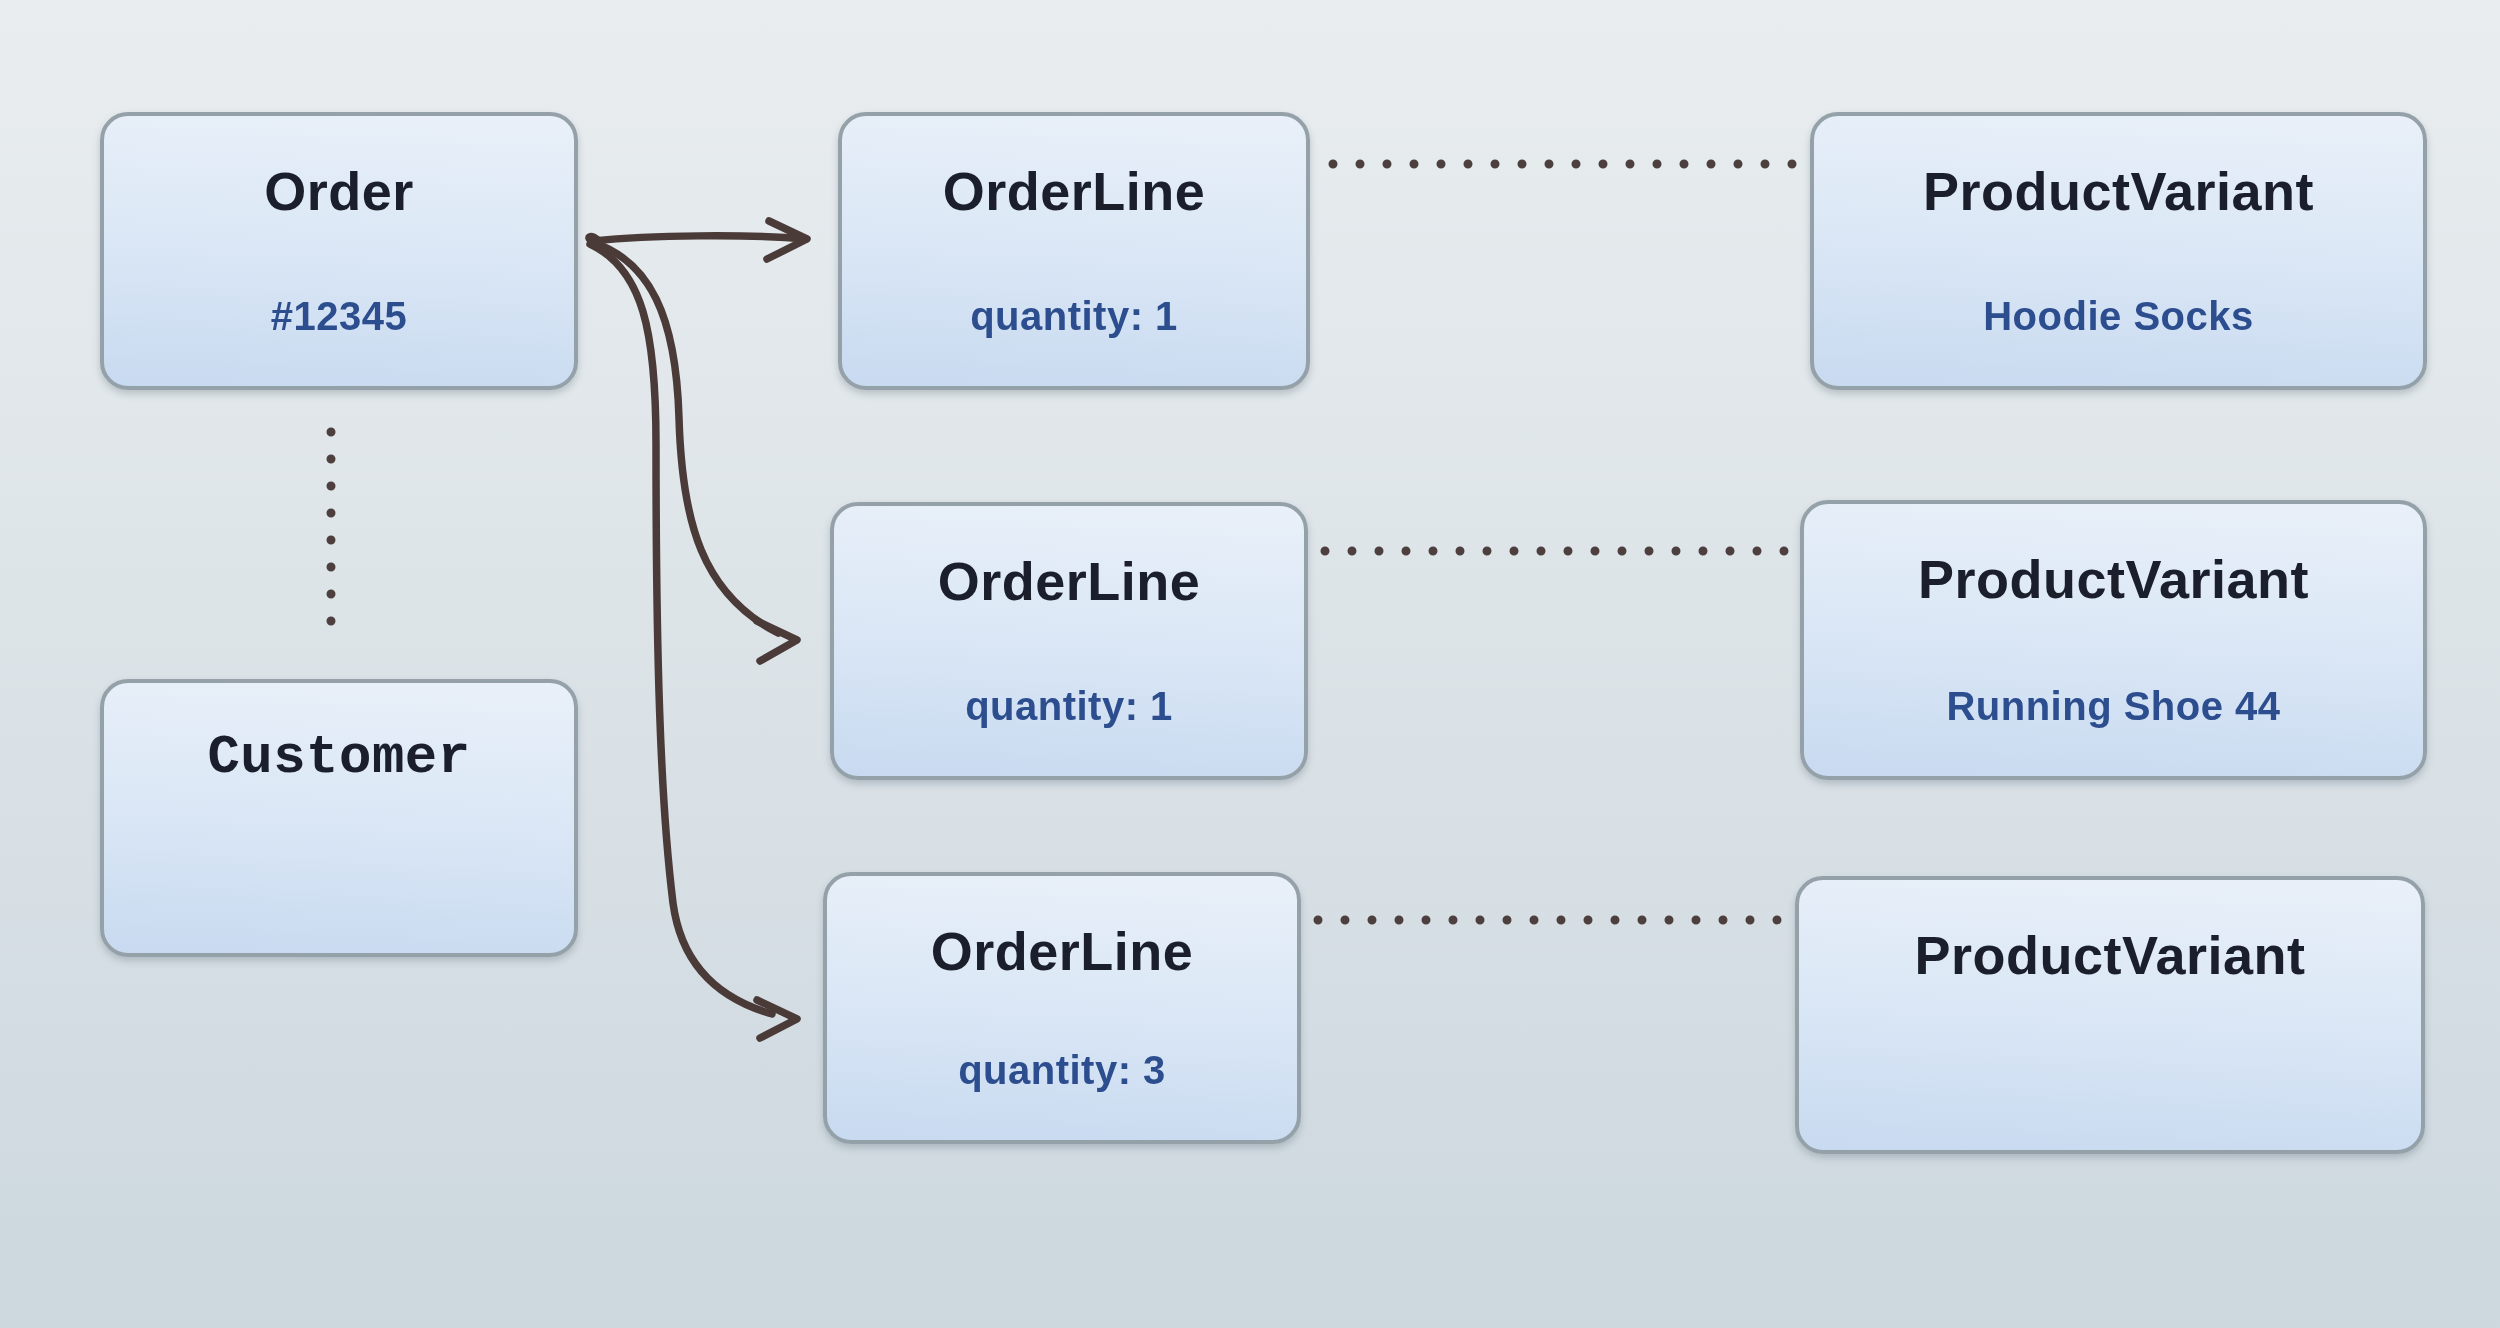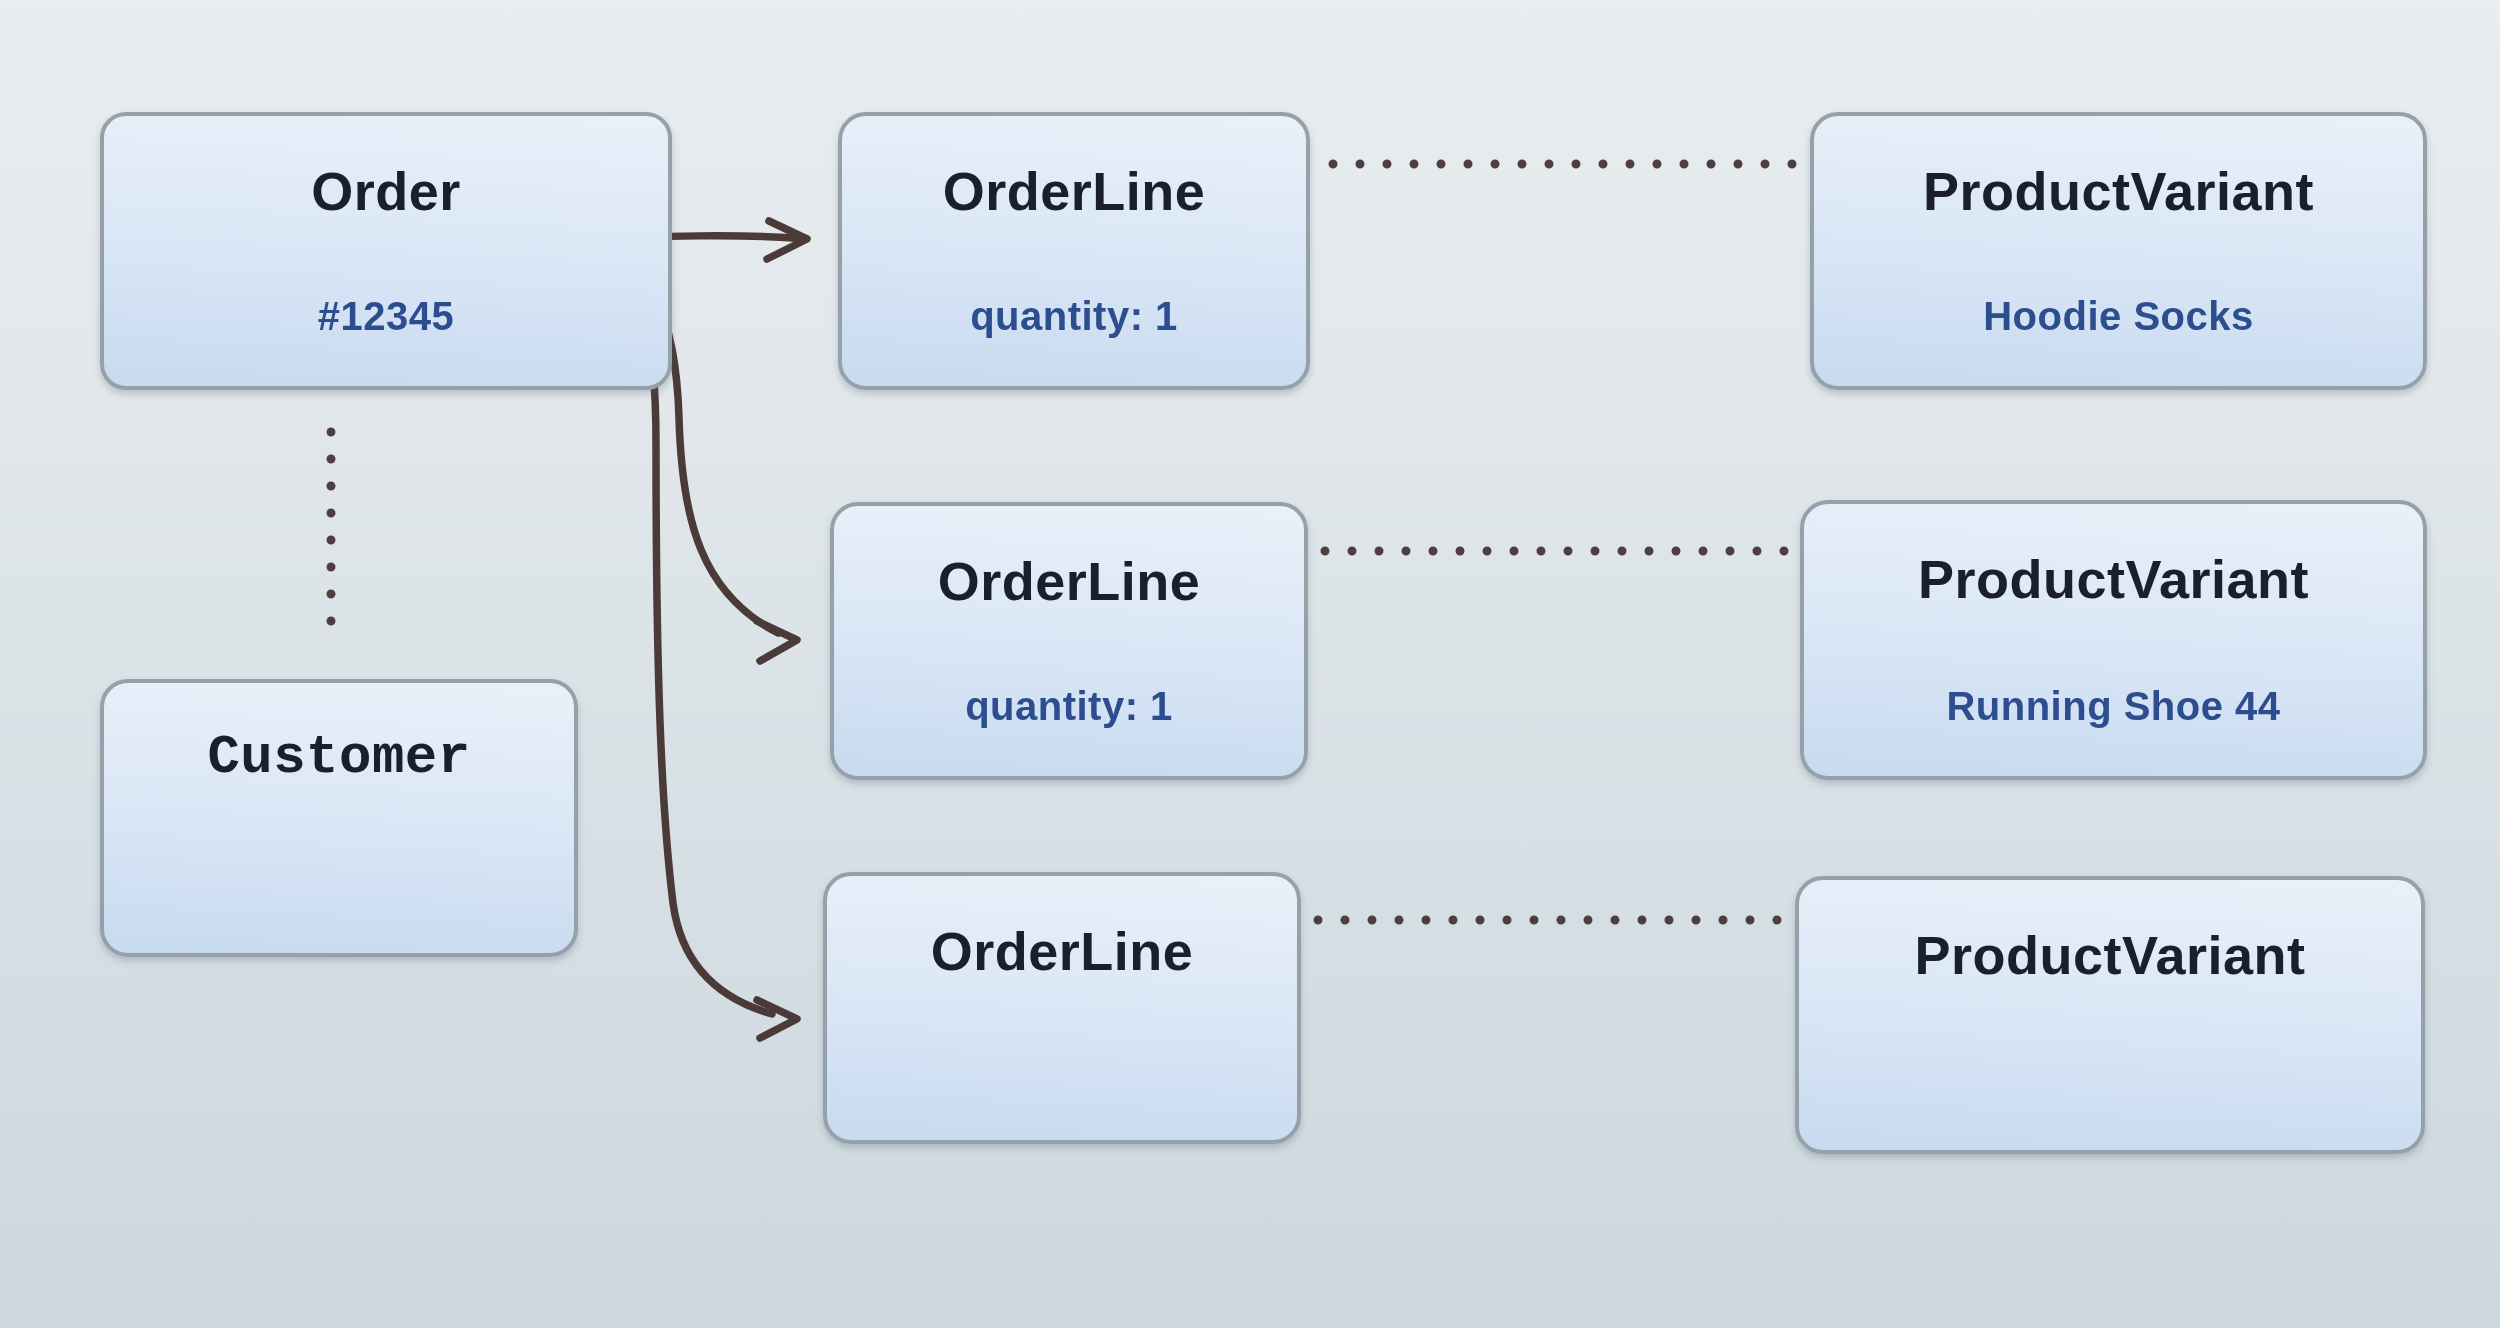--- a/index.html
+++ b/index.html
@@ -45,21 +45,21 @@
     white-space: nowrap;
   }
   .node .value {
     font-size: 40px;
     font-weight: 700;
     line-height: 1;
     color: var(--node-value-text, #2c4d8e);
     letter-spacing: 0.5px;
     white-space: nowrap;
   }
-  .n-order          { left: 100px;  top: 112px; width: 572px; height: 278px; border-radius: 26px; }
+  .n-order          { left: 100px;  top: 112px; width: 478px; height: 278px; }
   .n-customer       { left: 100px;  top: 679px; width: 478px; height: 278px; font-family: Liberation Mono, monospace; }
   .n-orderline-1    { left: 838px;  top: 112px; width: 472px; height: 278px; }
   .n-orderline-2    { left: 830px;  top: 502px; width: 478px; height: 278px; }
   .n-orderline-3    { left: 823px;  top: 872px; width: 478px; height: 272px; }
   .n-productvariant-1 { left: 1810px; top: 112px; width: 617px; height: 278px; }
   .n-productvariant-2 { left: 1800px; top: 500px; width: 627px; height: 280px; }
   .n-productvariant-3 { left: 1795px; top: 876px; width: 630px; height: 278px; }
 
   .dotted-line {
     stroke: var(--dotted-stroke, #4c3f3e);
@@ -119,20 +119,21 @@
     <div class="value">quantity: 1</div>
   </div>
 
   <div class="node n-orderline-2">
     <div class="title">OrderLine</div>
     <div class="value">quantity: 1</div>
   </div>
 
   <div class="node n-orderline-3">
     <div class="title">OrderLine</div>
+    <div class="value">quantity: 3</div>
   </div>
 
   <div class="node n-productvariant-1">
     <div class="title">ProductVariant</div>
     <div class="value">Hoodie Socks</div>
   </div>
 
   <div class="node n-productvariant-2">
     <div class="title">ProductVariant</div>
     <div class="value">Running Shoe 44</div>

